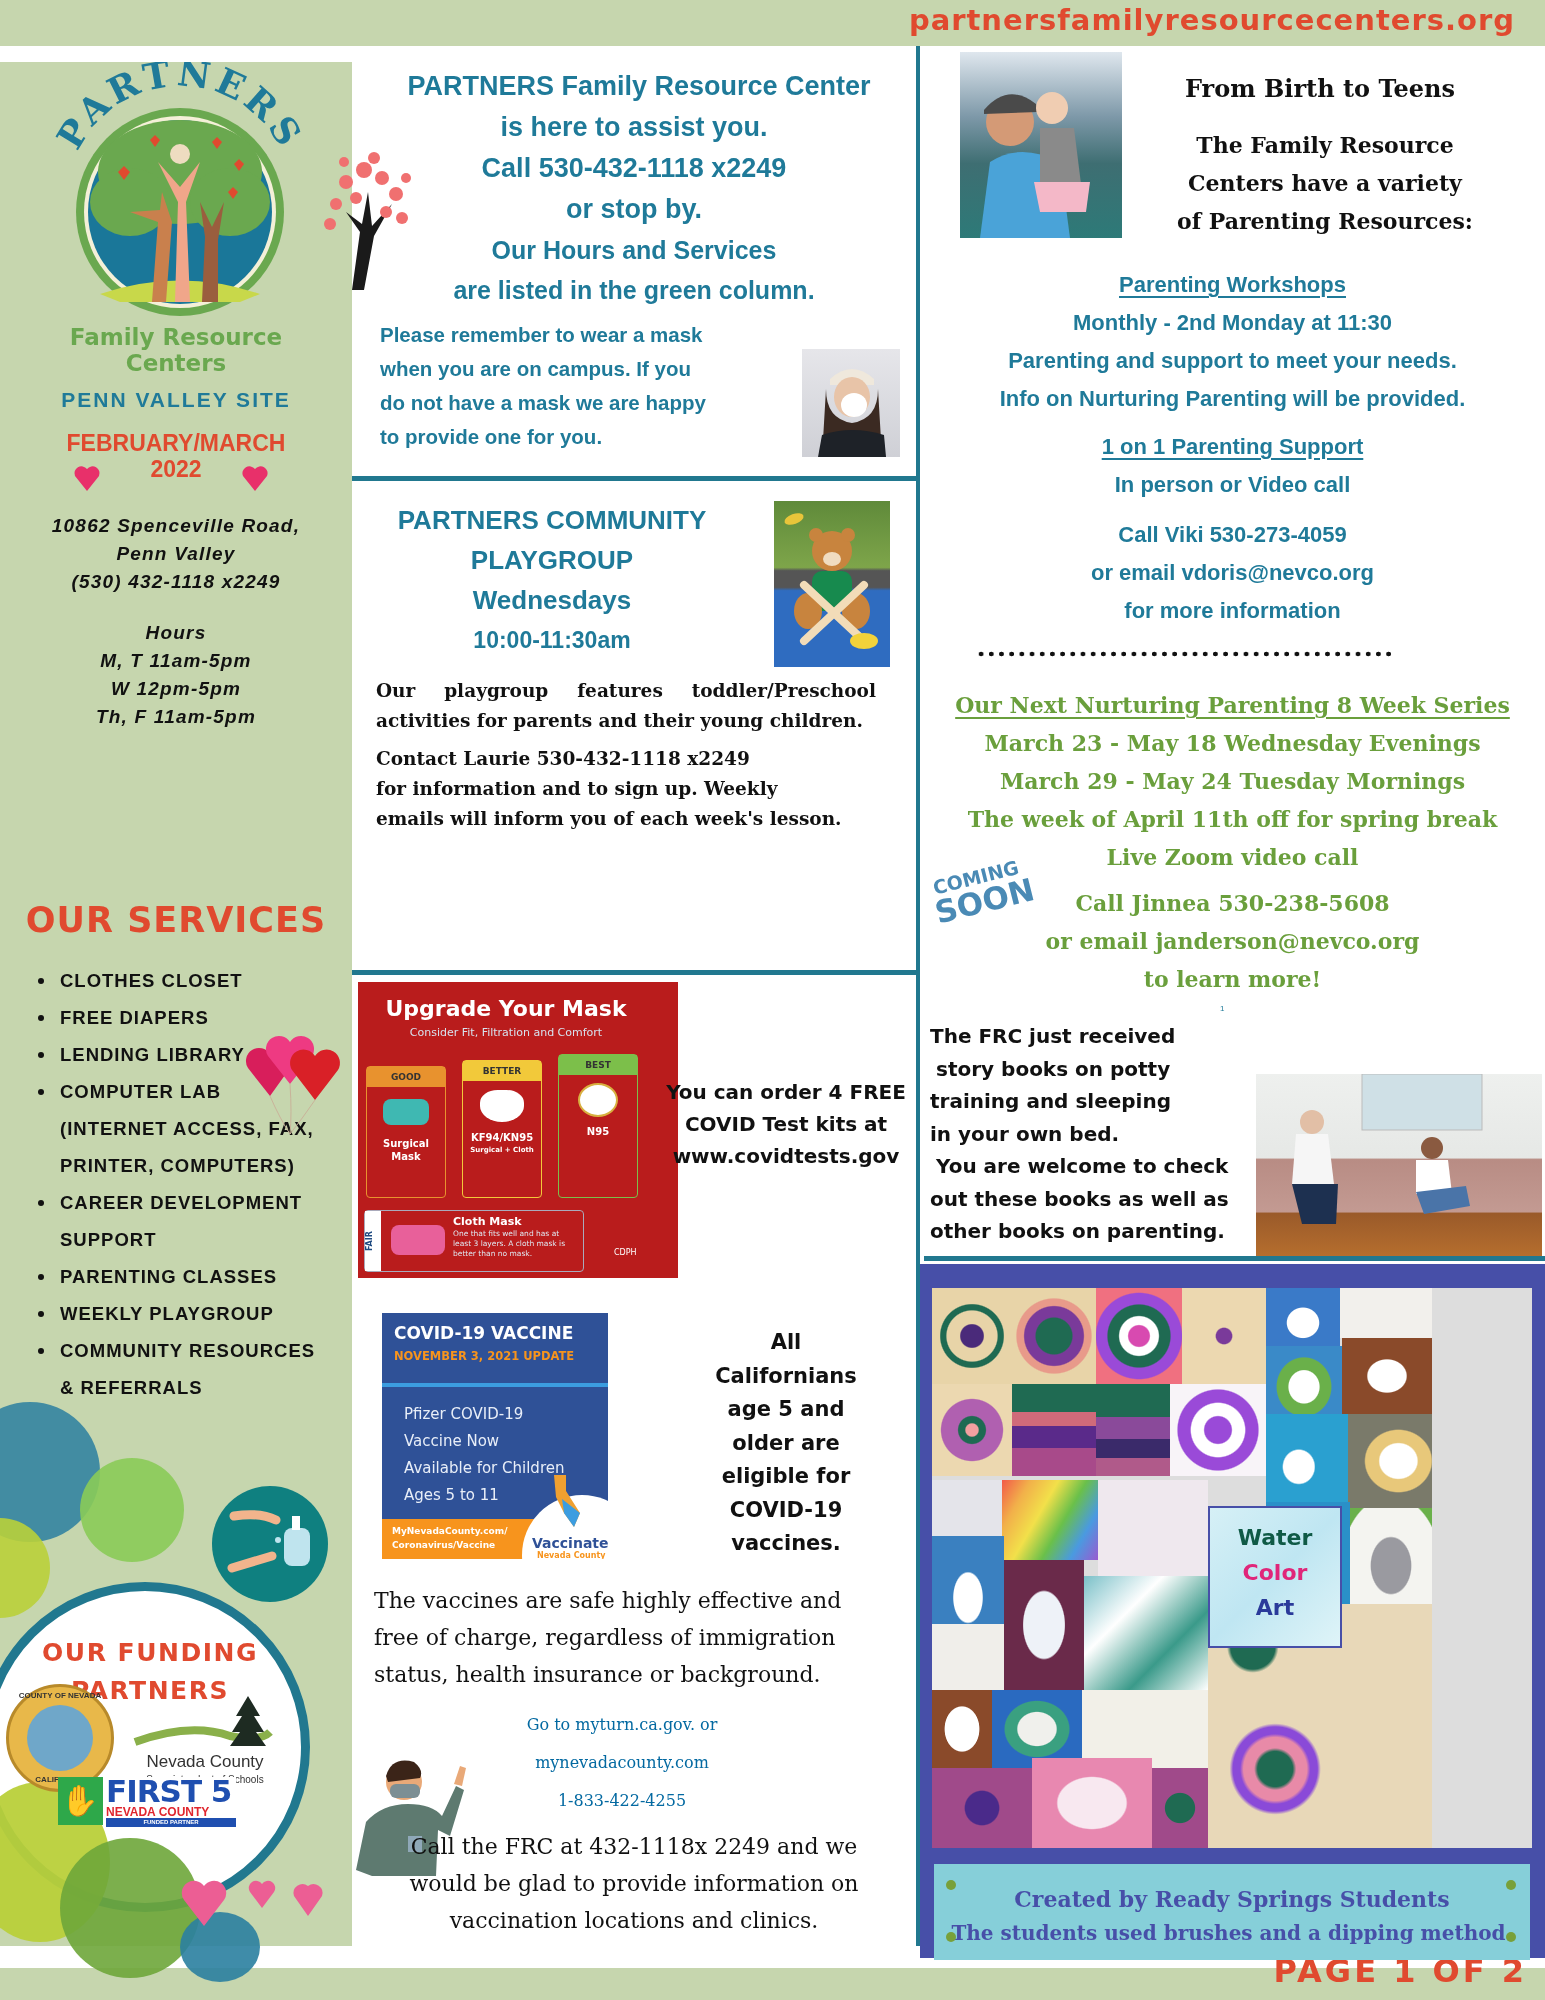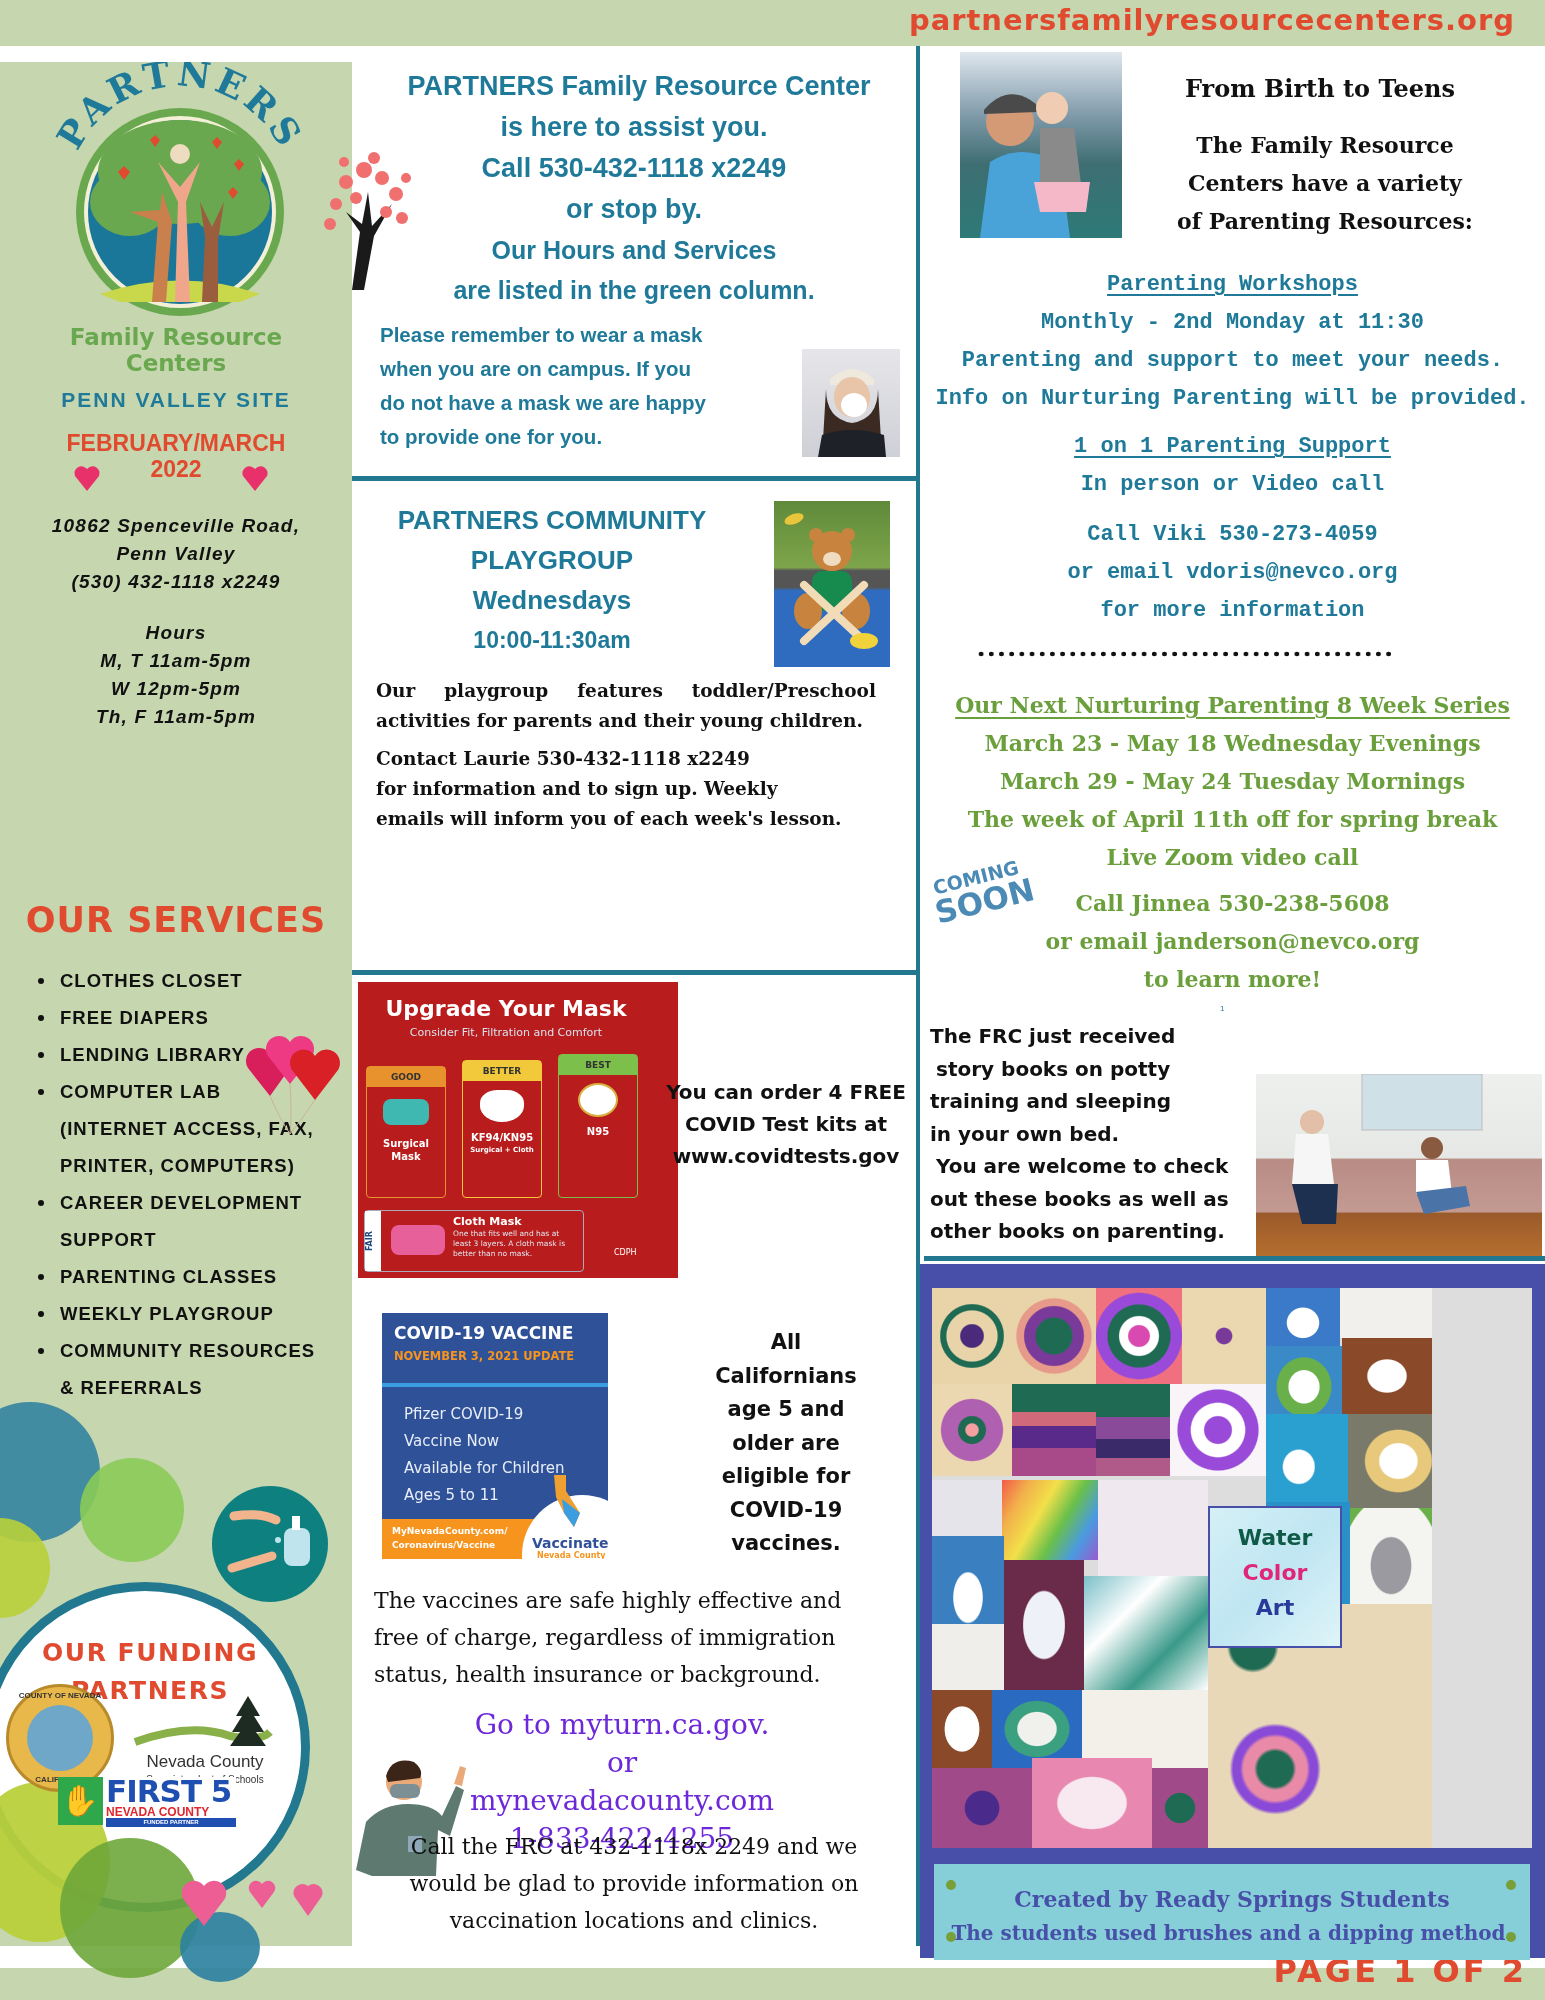--- a/index.html
+++ b/index.html
@@ -200,41 +200,41 @@
   .vc-badge-t1 { position: absolute; left: 150px; top: 222px; font-size: 14px; font-weight: bold; color: #2f5197; }
   .vc-badge-t2 { position: absolute; left: 155px; top: 238px; font-size: 8px; font-weight: bold; color: #f7941d; }
   .eligible {
     position: absolute; left: 306px; top: 1280px; width: 256px; text-align: center;
     font-family: "DejaVu Sans", sans-serif; font-weight: bold; font-size: 21px; line-height: 33.5px; color: #111;
   }
   .vaccine-safe {
     position: absolute; left: 22px; top: 1536px; width: 540px; font-size: 22px; line-height: 37px; color: #111;
   }
   .goto {
-    position: absolute; left: 110px; top: 1660px; width: 320px; text-align: center; font-size: 28px; line-height: 38px; color: #6d28d9;
+    position: absolute; left: 110px; top: 1660px; width: 320px; text-align: center; font-size: 16px; line-height: 38px; color: #0369a1;
   }
   .character { position: absolute; left: 0; top: 1706px; width: 120px; height: 124px; }
   .call-frc {
     position: absolute; left: 0; top: 1782px; width: 564px; text-align: center; font-size: 22px; line-height: 37px; color: #111;
   }
 
   
   .rightcol { position: absolute; left: 920px; top: 46px; width: 625px; }
   .rc-photo { position: absolute; left: 40px; top: 6px; width: 162px; height: 186px; }
   .birth-title {
     position: absolute; left: 250px; top: 28px; width: 300px; text-align: center;
     font-family: "DejaVu Serif", serif; font-weight: bold; font-size: 24px; color: #111;
   }
   .birth-body {
     position: absolute; left: 250px; top: 80px; width: 310px; text-align: center;
     font-family: "DejaVu Serif", serif; font-weight: bold; font-size: 22px; line-height: 38px; color: #111;
   }
   .parenting-block {
     position: absolute; left: 0; top: 220px; width: 625px; text-align: center;
-    font-family: Liberation Mono, monospace; font-weight: bold; color: #1f7a99; font-size: 22px; line-height: 38px;
+    font-family: Liberation Sans, sans-serif; font-weight: bold; color: #1f7a99; font-size: 22px; line-height: 38px;
   }
   .underline { text-decoration: underline; text-underline-offset: 4px; }
   .dots {
     position: absolute; left: 56px; top: 604px; width: 420px; height: 8px;
     background-image: radial-gradient(circle, #111 2.2px, transparent 2.6px);
     background-size: 10.2px 8px;
   }
   .nurturing-block {
     position: absolute; left: 0; top: 640px; width: 625px; text-align: center;
     font-family: "DejaVu Serif", serif; font-weight: bold; color: #6a9f3c; font-size: 22px; line-height: 38px;

